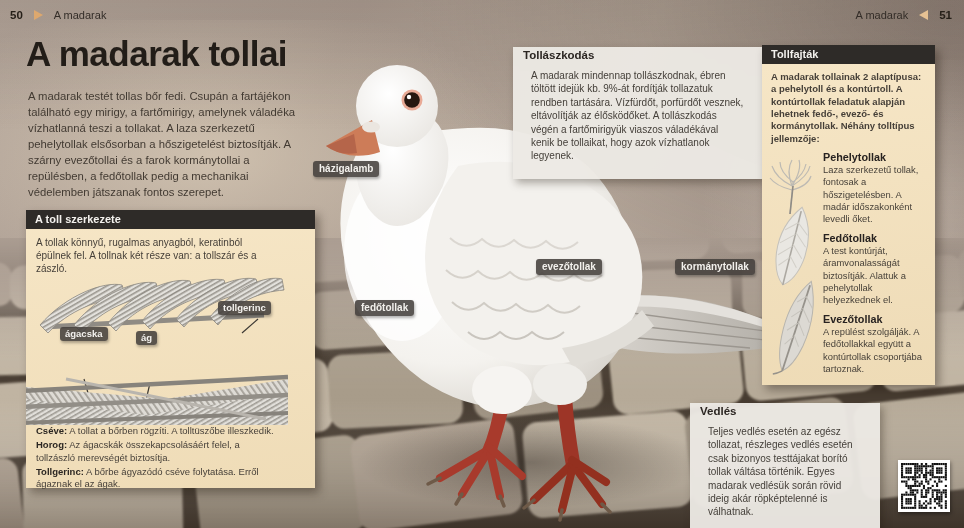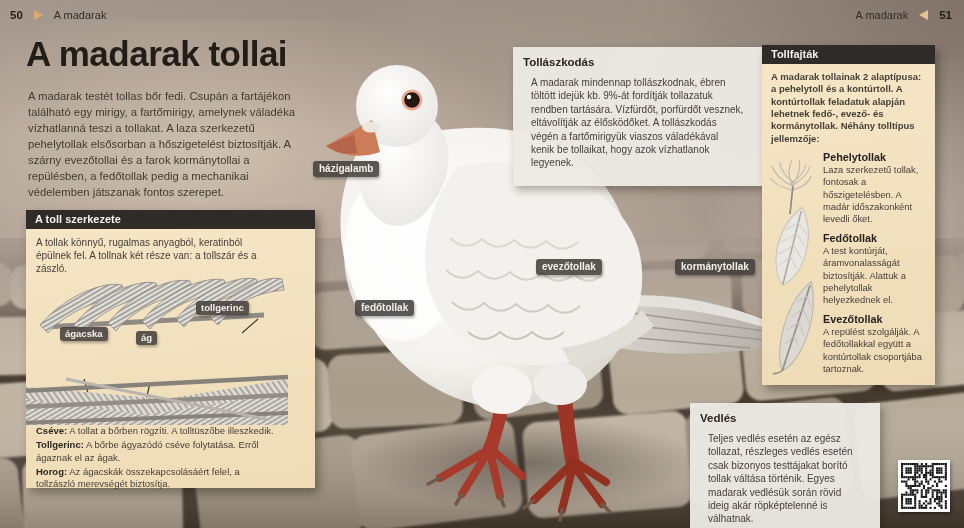--- a/index.html
+++ b/index.html
@@ -27,21 +27,21 @@
   #pagehead-right{right:12px;}
   .pagenum{font-weight:bold;font-size:11.5px;color:#262019;}
   .tri-r{width:0;height:0;border-top:5px solid transparent;border-bottom:5px solid transparent;border-left:9px solid #dda86e;}
   .tri-l{width:0;height:0;border-top:5px solid transparent;border-bottom:5px solid transparent;border-right:9px solid #e6c193;}
   
   #main-title{position:absolute;left:26px;top:34px;font-size:35px;font-weight:800;color:#221d18;letter-spacing:-.5px;}
   #intro{position:absolute;left:28px;top:88px;width:268px;font-size:11.3px;line-height:1.42;color:#423a32;}
   
   .darkbar{background:#2e2b28;color:#f4f2ee;font-weight:bold;font-size:11px;padding:3px 9px 4px;}
   .tanbox{position:absolute;background:linear-gradient(175deg,#f6e6c6,#efdcb7);box-shadow:4px 5px 9px rgba(35,25,15,.40);}
-  .lightbox{position:absolute;background:rgba(236,233,228,.96);box-shadow:3px 4px 8px rgba(35,25,15,.35);padding:9px 10px 8px;}
+  .lightbox{position:absolute;background:rgba(236,233,228,.96);box-shadow:3px 4px 8px rgba(35,25,15,.35);padding:2px 10px 8px;}
   .lightbox h3{margin:0 0 3px;font-size:11.5px;color:#2b2622;}
   .lightbox p{margin:8px;font-size:10px;line-height:1.34;color:#45403a;}
   
   #structure-box{left:26px;top:210px;width:289px;height:278px;}
   #structure-body{position:relative;width:100%;height:261px;}
   #structure-intro{position:absolute;left:10px;top:7px;width:244px;font-size:10px;line-height:1.32;color:#453f38;}
   #structure-diagram{position:absolute;left:0;top:38px;}
   .deflist{position:absolute;left:10px;top:196px;width:244px;font-size:9.5px;line-height:1.3;color:#453f38;}
   .deflist p{margin:0 0 2px;}
   .deflist b{color:#2c2722;}
@@ -263,27 +263,27 @@
 
         <g>
           <path d="M0 120 L140 132 L262 112 L262 158 L0 158 Z" fill="url(#hatch2)"></path>
           <path d="M0 132 L120 148 L262 126 L262 158 L0 158 Z" fill="url(#hatch)" opacity=".9"></path>
           <path d="M-4 124 L262 110" stroke="#87837c" stroke-width="4.5" fill="none"></path>
           <path d="M-4 140 L262 128" stroke="#928e87" stroke-width="4.5" fill="none"></path>
           <path d="M-4 156 L262 146" stroke="#87837c" stroke-width="4" fill="none"></path>
           <path d="M40 112 L240 152" stroke="#b9b5ae" stroke-width="3" fill="none"></path>
         </g>
       </svg>
-      <span class="bubble small" style="left:170px;top:72px;">tollgerinc</span>
+      <span class="bubble small" style="left:192px;top:72px;">tollgerinc</span>
       <span class="bubble small" style="left:34px;top:98px;">ágacska</span>
       <span class="bubble small" style="left:110px;top:102px;">ág</span>
       <div class="deflist">
         <p><b>Cséve:</b><span> A tollat a bőrben rögzíti. A tolltüszőbe illeszkedik.</span></p>
+        <p><b>Horog:</b><span> Az ágacskák összekapcsolásáért felel, a tollzászló merevségét biztosítja.</span></p>
         <p><b>Tollgerinc:</b><span> A bőrbe ágyazódó cséve folytatása. Erről ágaznak el az ágak.</span></p>
-        <p><b>Horog:</b><span> Az ágacskák összekapcsolásáért felel, a tollzászló merevségét biztosítja.</span></p>
       </div>
     </div>
   </div>
 
   <div class="lightbox" id="preening-box">
     <h3>Tollászkodás</h3>
     <p>A madarak mindennap tollászkodnak, ébren töltött idejük kb. 9%-át fordítják tollazatuk rendben tartására. Vízfürdőt, porfürdőt vesznek, eltávolítják az élősködőket. A tollászkodás végén a fartőmirigyük viaszos váladékával kenik be tollaikat, hogy azok vízhatlanok legyenek.</p>
   </div>
 
   <div class="tanbox" id="feather-types-box" style="background:none;">

